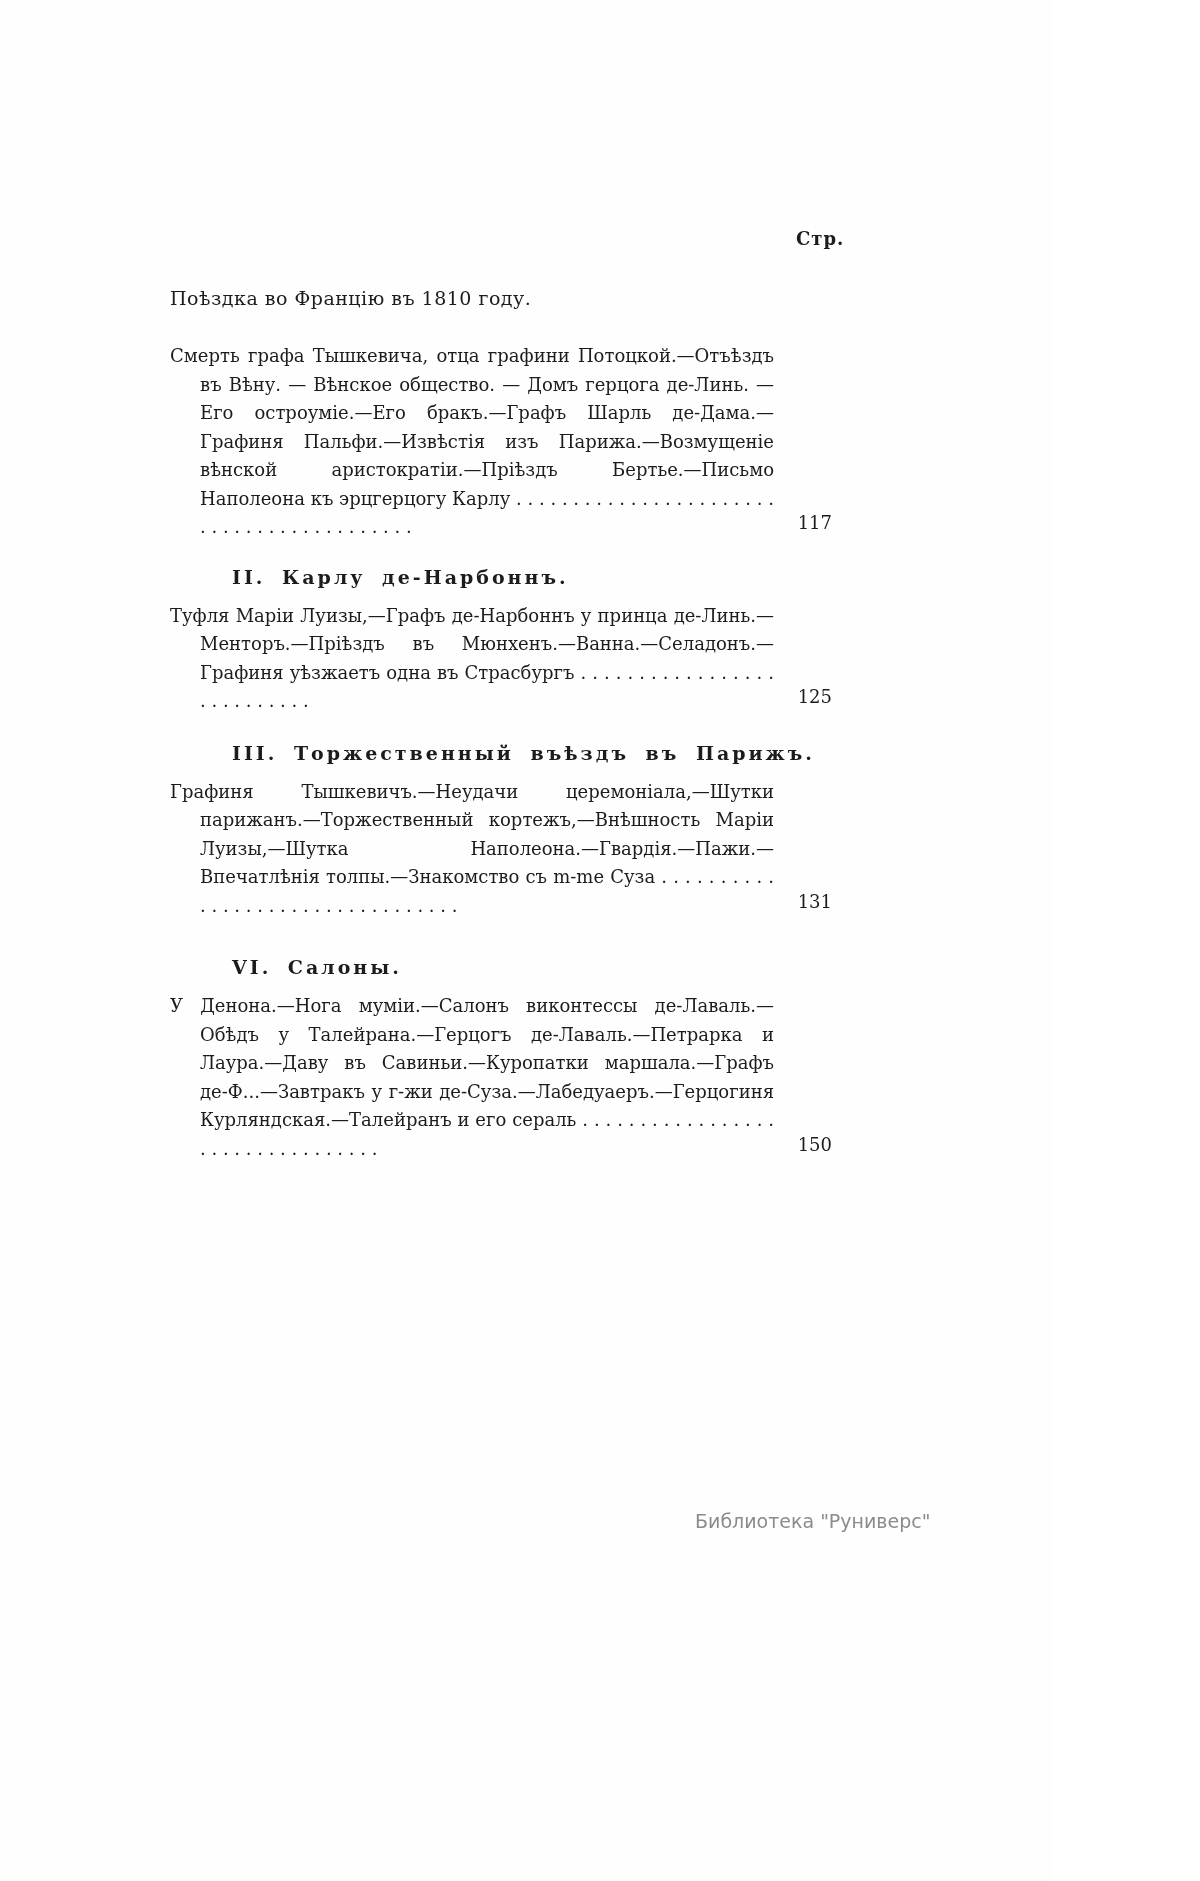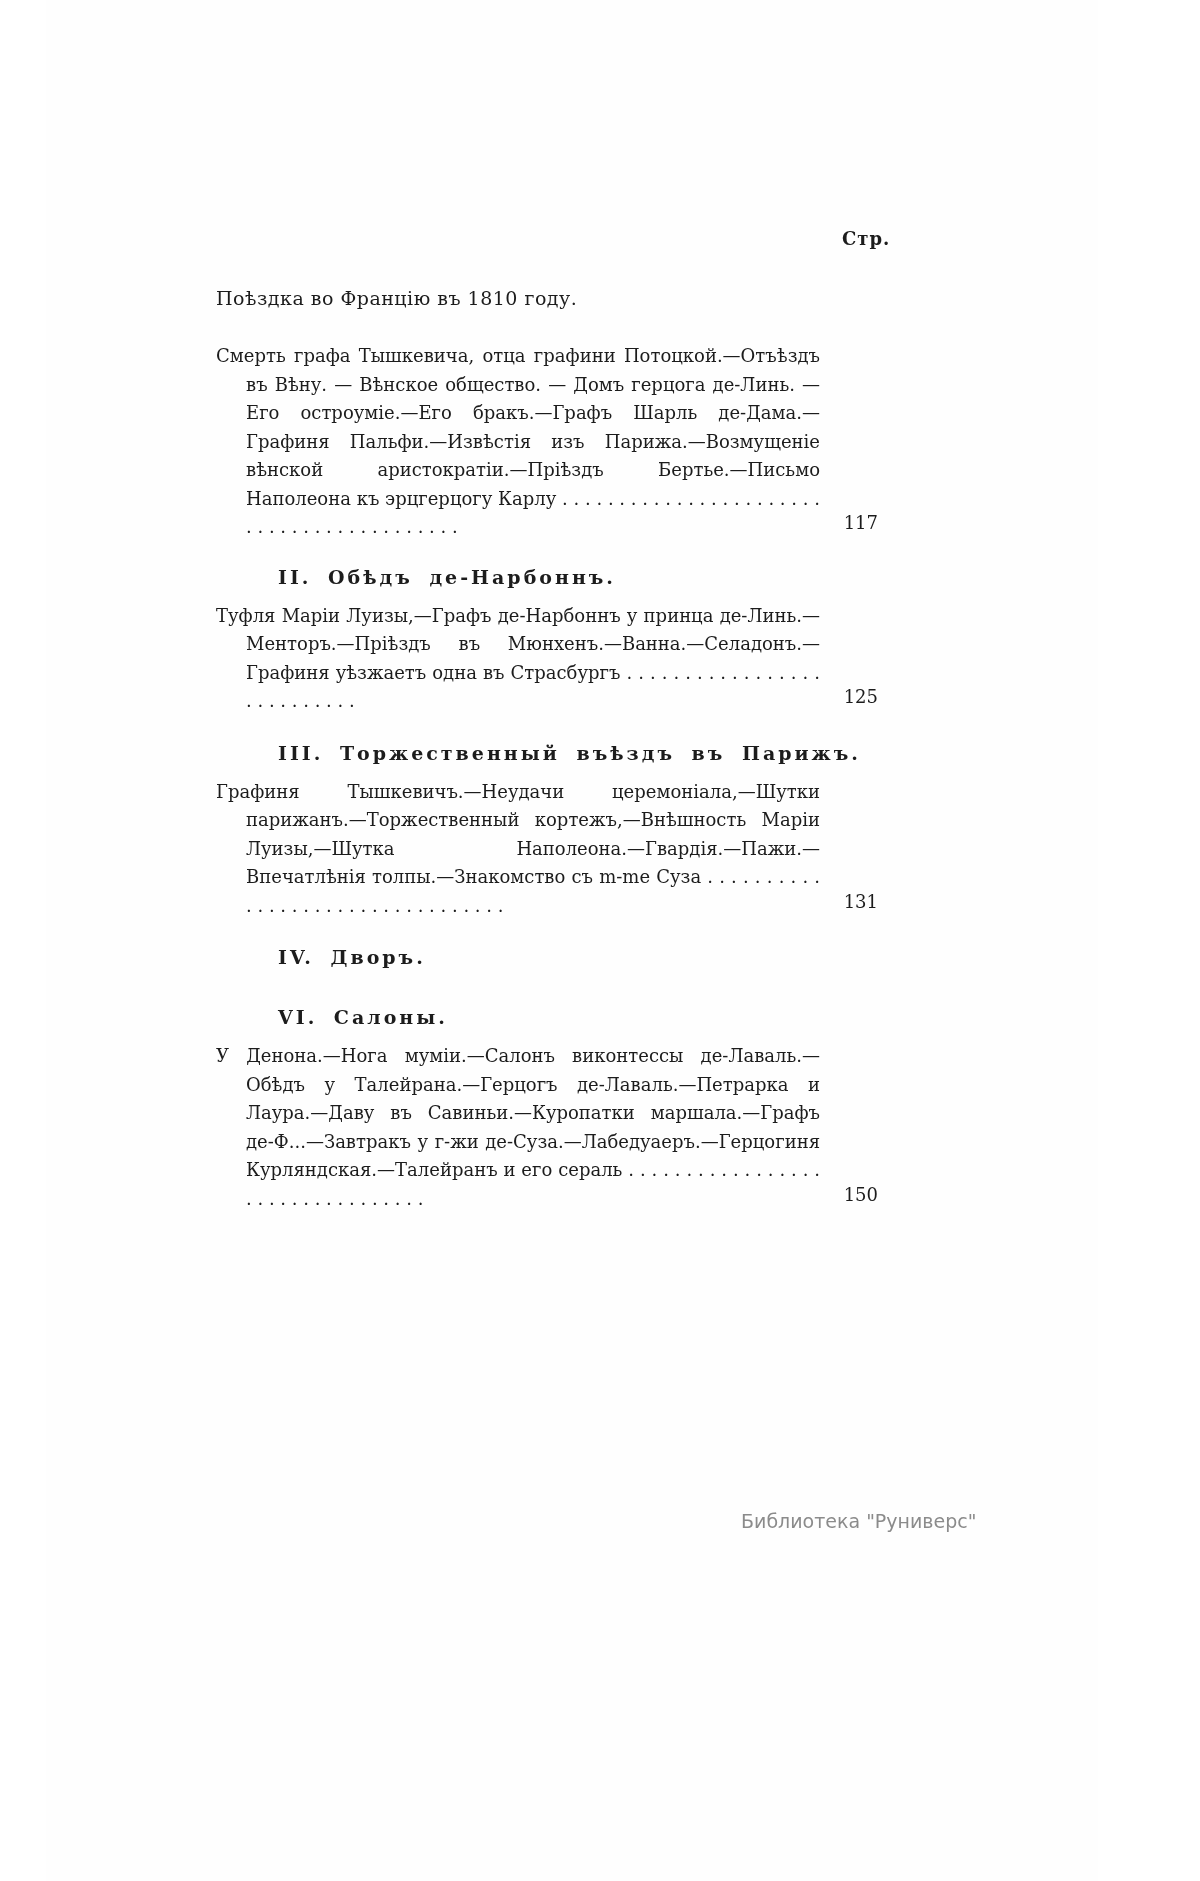--- a/index.html
+++ b/index.html
@@ -8,21 +8,20 @@
     background: #ffffff;
   }
   .page {
     position: relative;
     width: 1052px;
     height: 1881px;
     background: #fefefe;
     font-family: "DejaVu Serif", "Liberation Serif", serif;
     color: #1c1c1c;
     overflow: hidden;
-    margin-left: 46px;
   }
   .str-header {
     position: absolute;
     left: 796px;
     top: 228px;
     font-size: 18px;
     font-weight: bold;
     letter-spacing: 1px;
   }
   .content {
@@ -101,35 +100,34 @@
 
     <h2 class="subtitle">Поѣздка во Францію въ 1810 году.</h2>
 
     <section class="entry">
       <p class="entry-body"><span>Смерть графа Тышкевича, отца графини Потоцкой.—Отъѣздъ въ Вѣну. — Вѣнское общество. — Домъ герцога де-Линь. — Его остроуміе.—Его бракъ.—Графъ Шарль де-Дама.—Графиня Пальфи.—Извѣстія изъ Парижа.—Возмущеніе вѣнской аристократіи.—Пріѣздъ Бертье.—Письмо Наполеона къ эрцгерцогу Карлу</span>
         <span class="leader">. . . . . . . . . . . . . . . . . . . . . . . . . . . . . . . . . . . . . . . . . .</span>
         <span class="pagenum">117</span></p>
     </section>
 
     <section class="entry">
-      <h3 class="entry-heading">II. Обѣдъ де-Нарбоннъ.</h3>
+      <h3 class="entry-heading">II. Карлу де-Нарбоннъ.</h3>
       <p class="entry-body"><span>Туфля Маріи Луизы,—Графъ де-Нарбоннъ у принца де-Линь.—Менторъ.—Пріѣздъ въ Мюнхенъ.—Ванна.—Селадонъ.—Графиня уѣзжаетъ одна въ Страсбургъ</span>
         <span class="leader">. . . . . . . . . . . . . . . . . . . . . . . . . . .</span>
         <span class="pagenum">125</span></p>
     </section>
 
     <section class="entry">
       <h3 class="entry-heading">III. Торжественный въѣздъ въ Парижъ.</h3>
       <p class="entry-body"><span>Графиня Тышкевичъ.—Неудачи церемоніала,—Шутки парижанъ.—Торжественный кортежъ,—Внѣшность Маріи Луизы,—Шутка Наполеона.—Гвардія.—Пажи.—Впечатлѣнія толпы.—Знакомство съ m-me Суза</span>
         <span class="leader">. . . . . . . . . . . . . . . . . . . . . . . . . . . . . . . . .</span>
         <span class="pagenum">131</span></p>
     </section>
 
     <section class="entry">
-      <h3 class="entry-heading">IV. Дворъ.</h3>
     </section>
 
 
     <section class="entry">
       <h3 class="entry-heading">VI. Салоны.</h3>
       <p class="entry-body"><span>У Денона.—Нога муміи.—Салонъ виконтессы де-Лаваль.—Обѣдъ у Талейрана.—Герцогъ де-Лаваль.—Петрарка и Лаура.—Даву въ Савиньи.—Куропатки маршала.—Графъ де-Ф...—Завтракъ у г-жи де-Суза.—Лабедуаеръ.—Герцогиня Курляндская.—Талейранъ и его сераль</span>
         <span class="leader">. . . . . . . . . . . . . . . . . . . . . . . . . . . . . . . . .</span>
         <span class="pagenum">150</span></p>
     </section>
 

